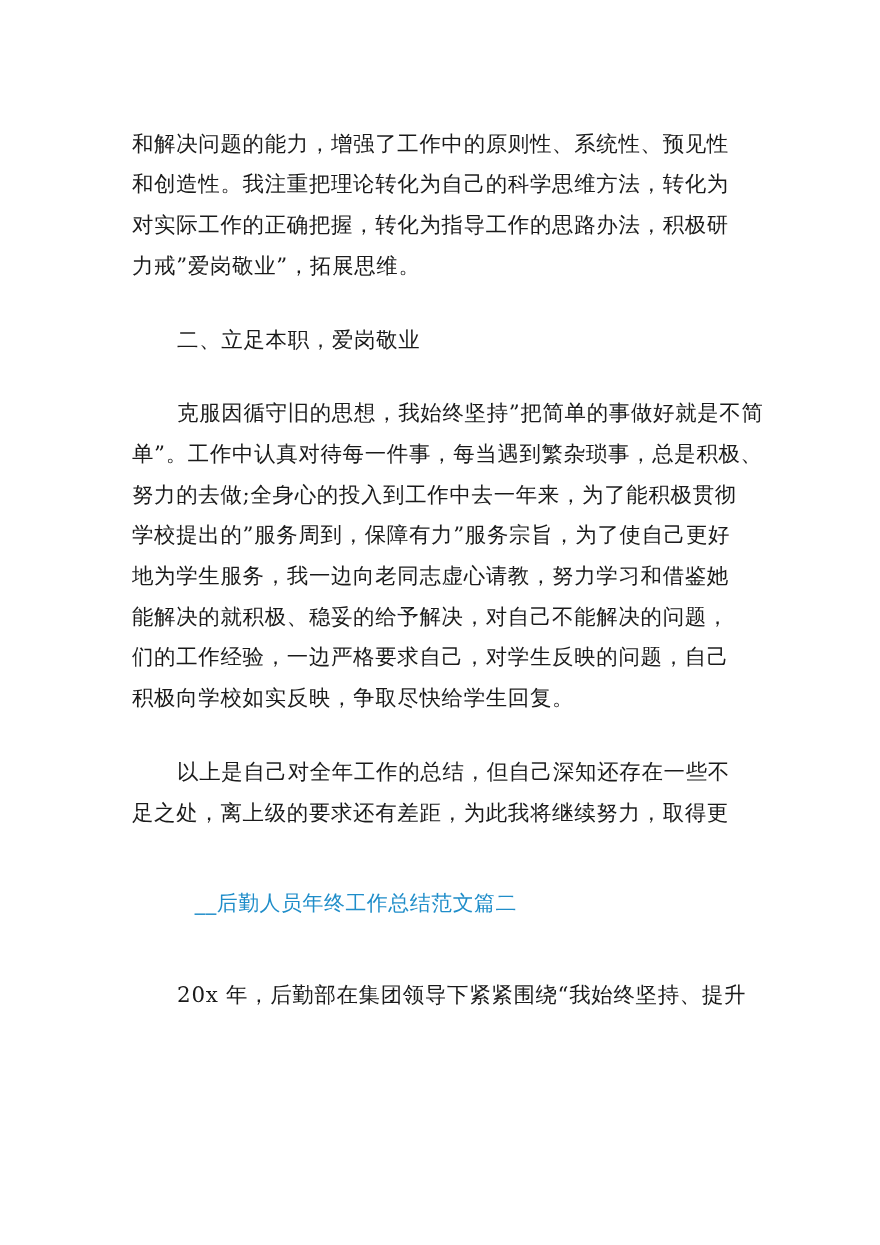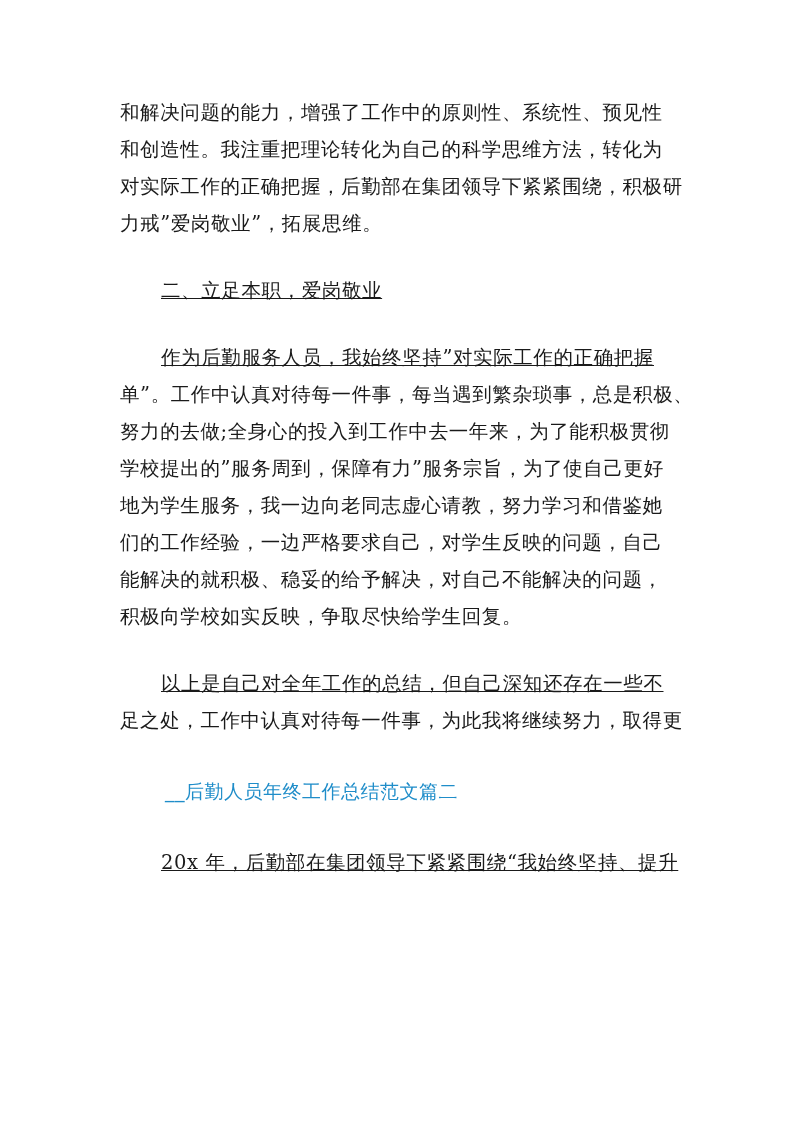--- a/index.html
+++ b/index.html
@@ -11,82 +11,82 @@
       width: 800px;
       height: 1132px;
       position: relative;
       overflow: hidden;
       font-family: "DejaVu Serif", "Liberation Serif", serif;
       color: #1a1a1a;
     }
     .page {
       position: absolute;
       left: 120px;
-      top: 94px;
+      top: 112px;
       width: 565px;
     }
     .para {
       font-size: 19.5px;
       line-height: 37px;
       margin: 0;
       letter-spacing: 0.6px;
       text-align: justify;
       text-justify: inter-character;
     }
     .para .ln {
       display: block;
       white-space: nowrap;
     }
-    .indent { padding-left: 41px; text-decoration: underline; }
+    .indent { padding-left: 41px; }
     .gap { height: 30px; }
     .heading {
       font-family: "DejaVu Sans", "Liberation Sans", sans-serif;
       color: #1f8dc9;
       font-size: 19px;
       line-height: 37px;
-      margin: 4px;
+      margin: 16px;
       padding-left: 41px;
       letter-spacing: 0.5px;
       white-space: nowrap;
     }
   </style>
 </head>
 <body>
 
 <div class="page">
 
   <div class="para">
     <span class="ln">和解决问题的能力，增强了工作中的原则性、系统性、预见性</span>
     <span class="ln">和创造性。我注重把理论转化为自己的科学思维方法，转化为</span>
-    <span class="ln">对实际工作的正确把握，后勤部在集团领导下紧紧围绕，积极研</span>
+    <span class="ln">对实际工作的正确把握，转化为指导工作的思路办法，积极研</span>
     <span class="ln">力戒”爱岗敬业”，拓展思维。</span>
   </div>
 
   <div class="gap"></div>
 
   <div class="para indent">二、立足本职，爱岗敬业</div>
 
   <div class="gap"></div>
 
   <div class="para">
-    <span class="ln indent">作为后勤服务人员，我始终坚持”对实际工作的正确把握</span>
+    <span class="ln indent">克服因循守旧的思想，我始终坚持”把简单的事做好就是不简</span>
     <span class="ln">单”。工作中认真对待每一件事，每当遇到繁杂琐事，总是积极、</span>
     <span class="ln">努力的去做;全身心的投入到工作中去一年来，为了能积极贯彻</span>
     <span class="ln">学校提出的”服务周到，保障有力”服务宗旨，为了使自己更好</span>
     <span class="ln">地为学生服务，我一边向老同志虚心请教，努力学习和借鉴她</span>
+    <span class="ln">能解决的就积极、稳妥的给予解决，对自己不能解决的问题，</span>
     <span class="ln">们的工作经验，一边严格要求自己，对学生反映的问题，自己</span>
-    <span class="ln">能解决的就积极、稳妥的给予解决，对自己不能解决的问题，</span>
     <span class="ln">积极向学校如实反映，争取尽快给学生回复。</span>
   </div>
 
   <div class="gap"></div>
 
   <div class="para">
     <span class="ln indent">以上是自己对全年工作的总结，但自己深知还存在一些不</span>
-    <span class="ln">足之处，工作中认真对待每一件事，为此我将继续努力，取得更</span>
+    <span class="ln">足之处，离上级的要求还有差距，为此我将继续努力，取得更</span>
   </div>
 
   <div class="gap"></div>
 
   <div class="heading">__后勤人员年终工作总结范文篇二</div>
 
   <div class="gap"></div>
 
   <div class="para">
     <span class="ln indent">20x 年，后勤部在集团领导下紧紧围绕“我始终坚持、提升</span>

